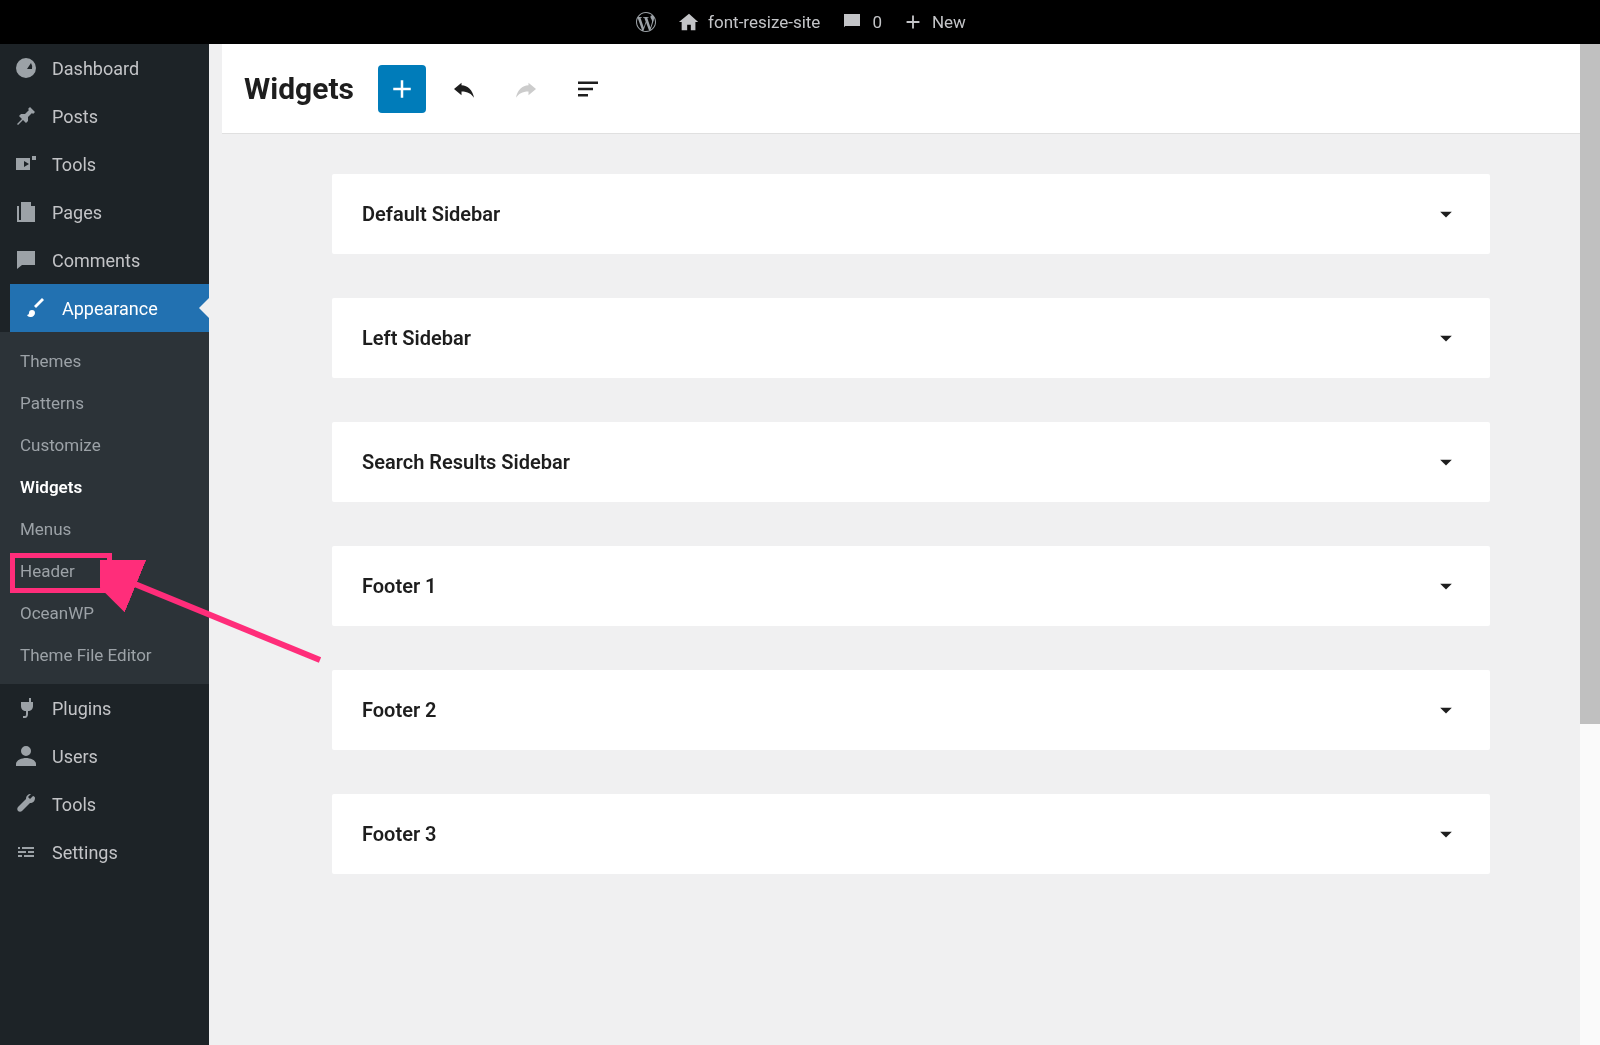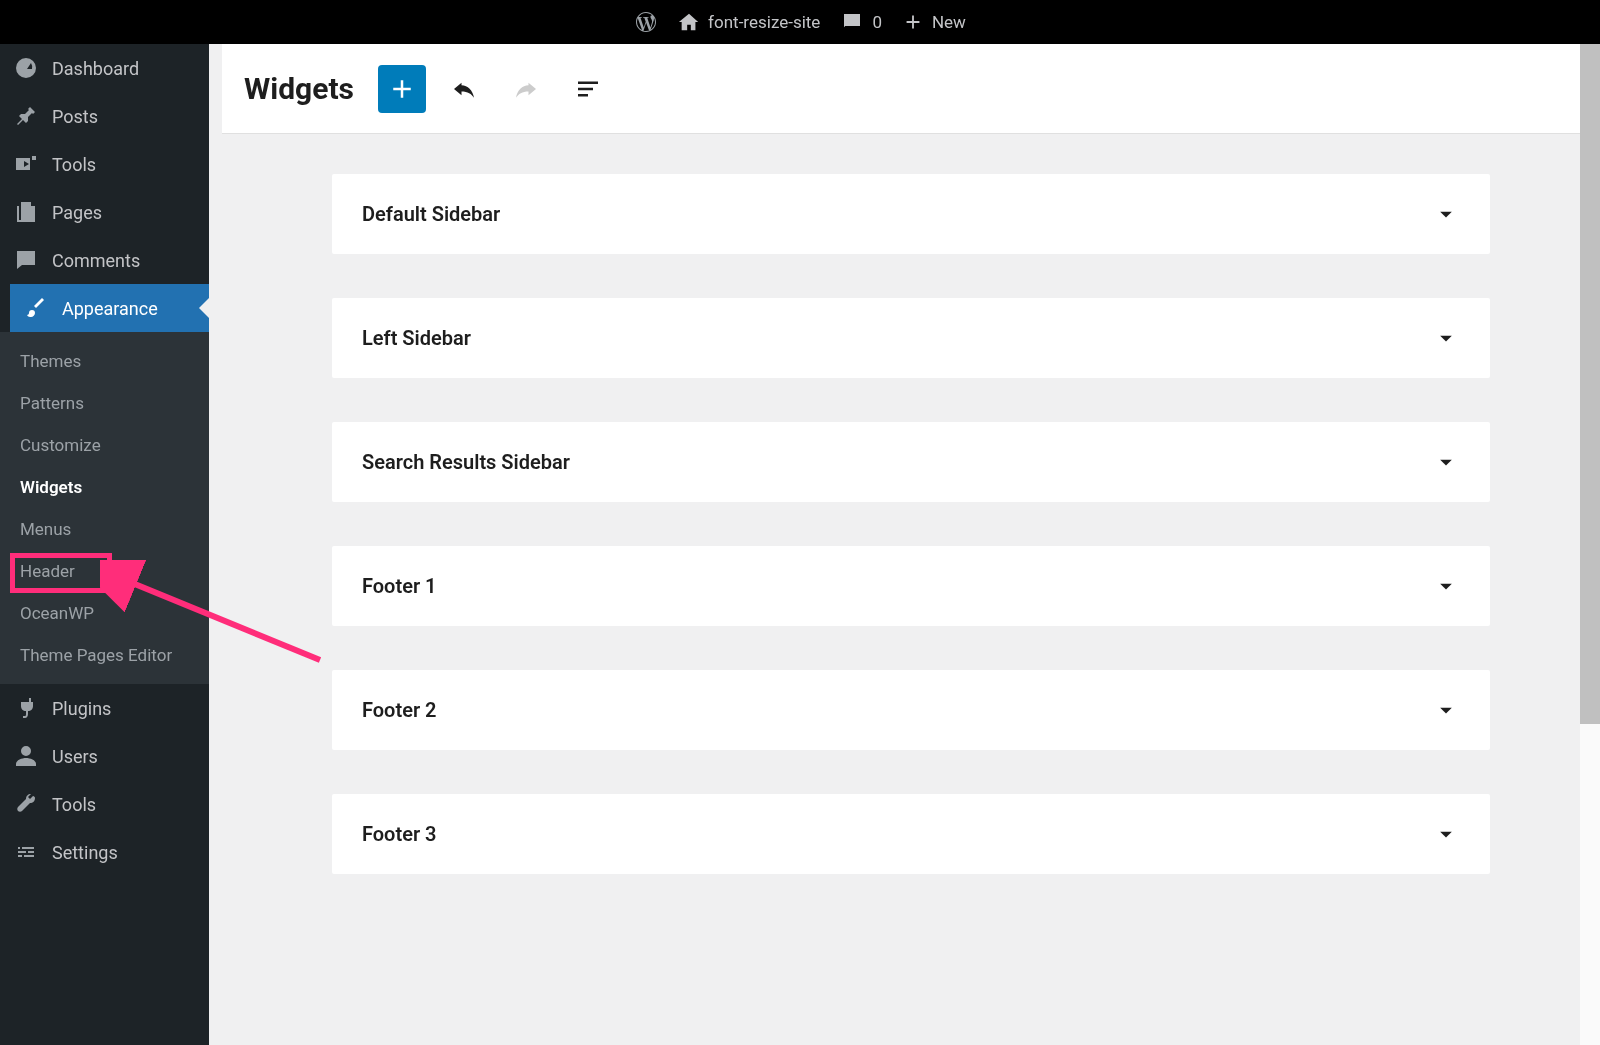--- a/index.html
+++ b/index.html
@@ -256,21 +256,21 @@
     </li>
   </ul>
   <ul class="submenu">
     <li class="submenu-item"><span>Themes</span></li>
     <li class="submenu-item"><span>Patterns</span></li>
     <li class="submenu-item"><span>Customize</span></li>
     <li class="submenu-item current"><span>Widgets</span></li>
     <li class="submenu-item"><span>Menus</span></li>
     <li class="submenu-item"><span>Header</span></li>
     <li class="submenu-item"><span>OceanWP</span></li>
-    <li class="submenu-item"><span>Theme Pages Editor</span></li>
+    <li class="submenu-item"><span>Theme File Editor</span></li>
   </ul>
   <ul class="sidebar-menu">
     <li class="sidebar-item">
       <svg viewBox="0 0 24 24">
           <path d="M9 2v4h6V2h2v4h2v4c0 3-2 5-5 5v3c0 2-1 4-3 4H9v-2h2c1 0 1-1 1-2v-3c-3 0-5-2-5-5V6h2V2h2z"></path>
         </svg>
       <span>Plugins</span>
     </li>
     <li class="sidebar-item">
       <svg viewBox="0 0 24 24">

